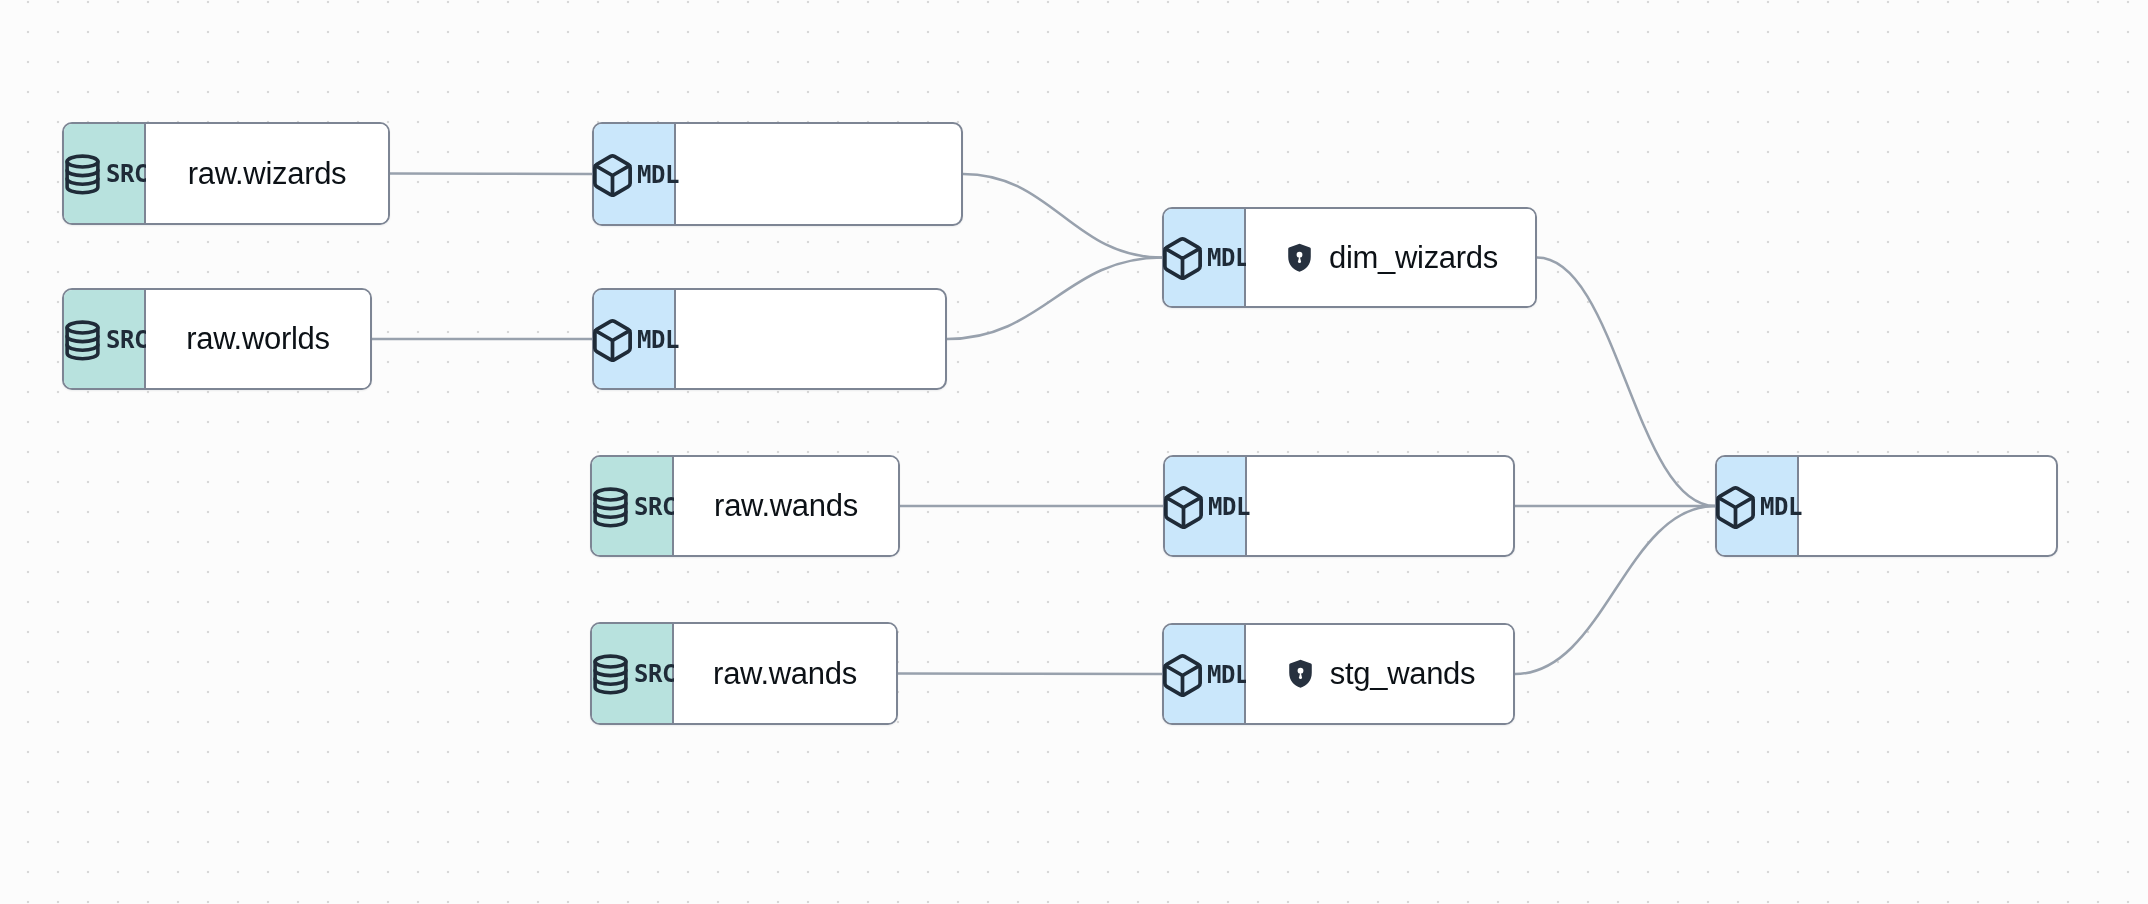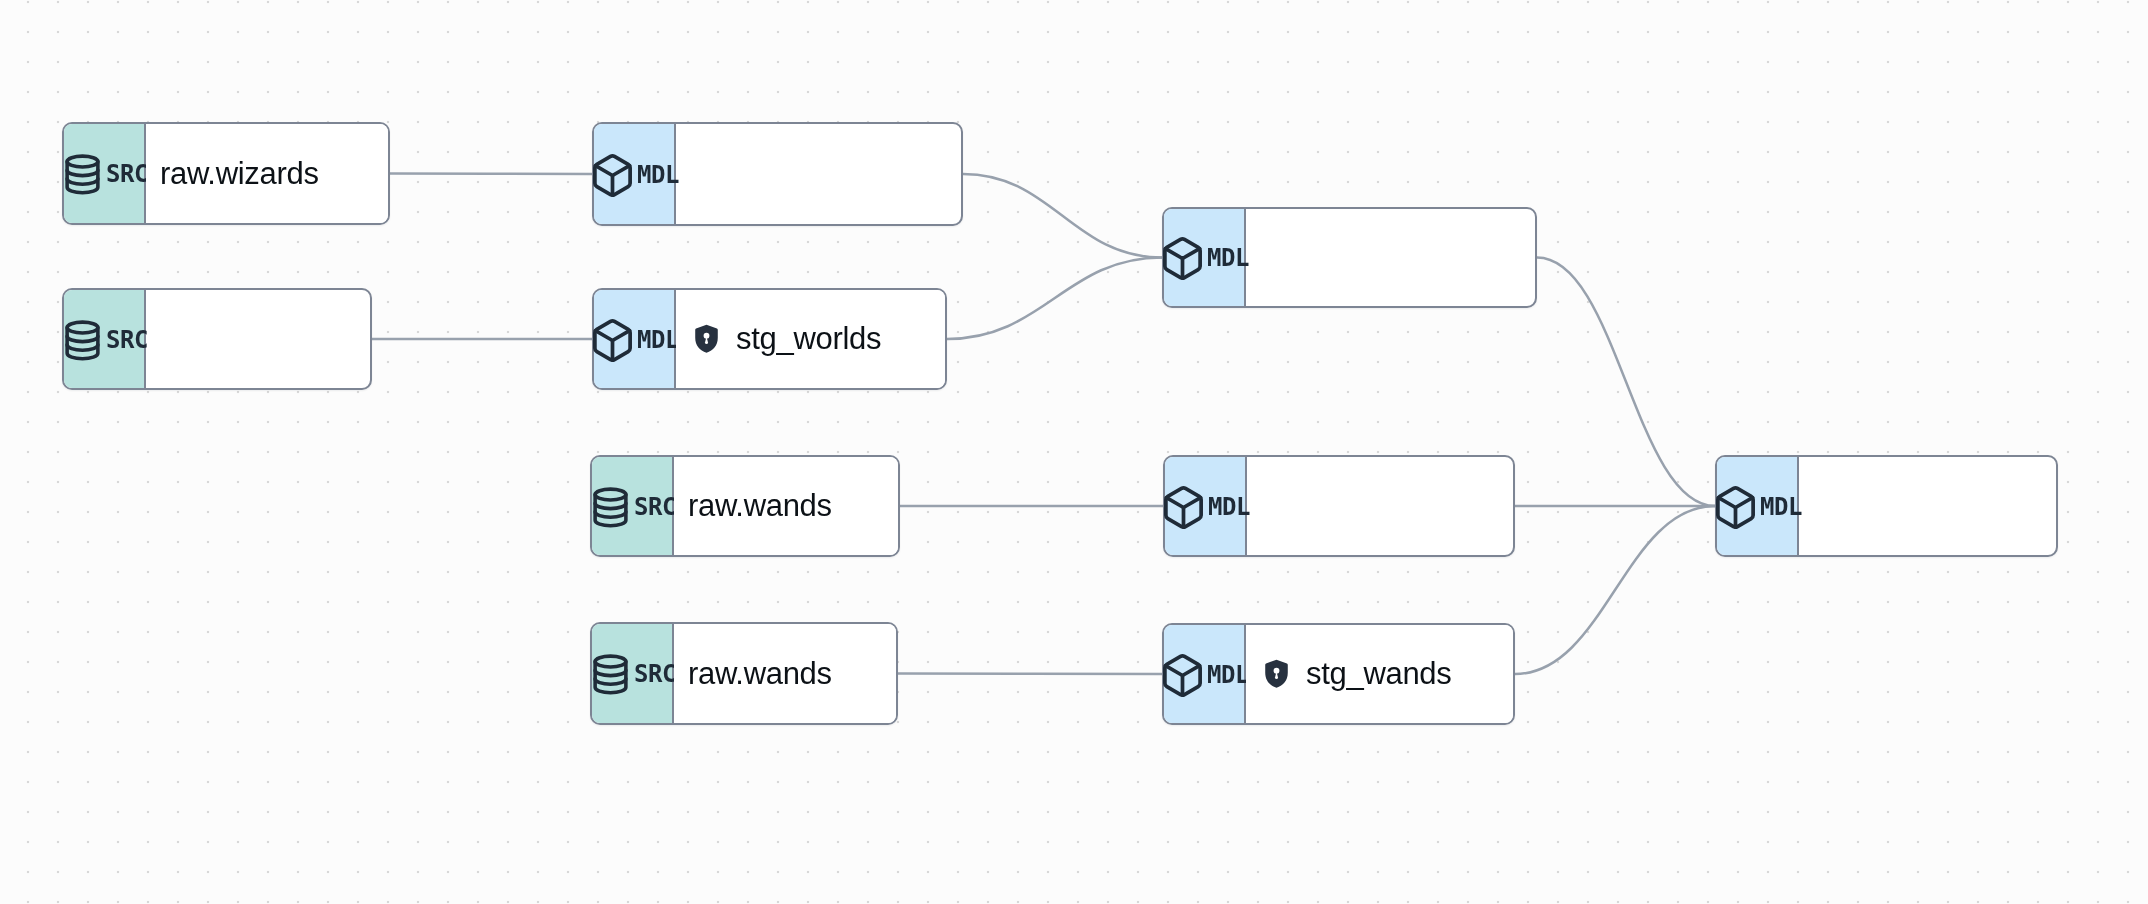--- a/index.html
+++ b/index.html
@@ -54,20 +54,21 @@
     font-size:24px;
     font-weight:600;
     line-height:1.1;
     color:#1f2b38;
     letter-spacing:-0.5px;
   }
   .node-body{
     flex:1;
     display:flex;
     align-items:center;
+    justify-content:center;
     gap:13px;
     border-radius:0 8px 8px 0;
     background:#ffffff;
     padding:0 14px;
     min-width:0;
   }
   .shield-icon{display:block;line-height:0;}
   .node-title{
     font-size:31px;
     font-weight:400;
@@ -126,51 +127,55 @@
       <span class="type-icon">
             <svg width="45" height="45" viewBox="0 0 24 24" fill="none" stroke="#1f2b38" stroke-width="1.9" stroke-linecap="round" stroke-linejoin="round">
               <ellipse cx="12" cy="5.1" rx="8.2" ry="2.9"></ellipse>
               <path d="M3.8 5.1v13.7c0 1.6 3.67 2.9 8.2 2.9s8.2-1.3 8.2-2.9V5.1"></path>
               <path d="M3.8 9.7c0 1.6 3.67 2.9 8.2 2.9s8.2-1.3 8.2-2.9"></path>
               <path d="M3.8 14.3c0 1.6 3.67 2.9 8.2 2.9s8.2-1.3 8.2-2.9"></path>
             </svg>
           </span>
       <span class="node-badge">SRC</span>
     </div>
+    <div class="node-body">
+
+      <span class="node-title">raw.worlds</span>
+    </div>
   </div>
       <div class="node" style="left: 592px; top: 288px; width: 355px; height: 102px;">
+    <div class="node-panel" style="background: rgb(202, 231, 251);">
+      <span class="type-icon">
+            <svg width="47" height="47" viewBox="0 0 24 24" fill="none" stroke="#1f2b38" stroke-width="1.9" stroke-linecap="round" stroke-linejoin="round">
+              <path d="M21 8a2 2 0 0 0-1-1.73l-7-4a2 2 0 0 0-2 0l-7 4A2 2 0 0 0 3 8v8a2 2 0 0 0 1 1.73l7 4a2 2 0 0 0 2 0l7-4A2 2 0 0 0 21 16Z"></path>
+              <path d="m3.3 7 8.7 5 8.7-5"></path>
+              <path d="M12 22V12"></path>
+            </svg>
+          </span>
+      <span class="node-badge">MDL</span>
+    </div>
+  </div>
+      <div class="node" style="left: 1162px; top: 207px; width: 375px; height: 101px;">
     <div class="node-panel" style="background: rgb(202, 231, 251);">
       <span class="type-icon">
             <svg width="47" height="47" viewBox="0 0 24 24" fill="none" stroke="#1f2b38" stroke-width="1.9" stroke-linecap="round" stroke-linejoin="round">
               <path d="M21 8a2 2 0 0 0-1-1.73l-7-4a2 2 0 0 0-2 0l-7 4A2 2 0 0 0 3 8v8a2 2 0 0 0 1 1.73l7 4a2 2 0 0 0 2 0l7-4A2 2 0 0 0 21 16Z"></path>
               <path d="m3.3 7 8.7 5 8.7-5"></path>
               <path d="M12 22V12"></path>
             </svg>
           </span>
       <span class="node-badge">MDL</span>
     </div>
     <div class="node-body">
       <span class="shield-icon"><svg width="33" height="36" viewBox="0 0 24 24">
               <path fill="#27313f" d="M12 1.6 19.6 4.4c.3.1.6.5.6.9V11c0 5.5-3.2 9.3-8.2 11C7 20.3 3.8 16.5 3.8 11V5.3c0-.4.3-.8.6-.9Z"></path>
               <circle cx="12" cy="9.6" r="2.1" fill="#ffffff"></circle>
               <path fill="#ffffff" d="M12 10.2l1.15 4.6a1.18 1.18 0 0 1-2.3 0Z"></path>
             </svg></span>
-      <span class="node-title">stg_worlds</span>
-    </div>
-  </div>
-      <div class="node" style="left: 1162px; top: 207px; width: 375px; height: 101px;">
-    <div class="node-panel" style="background: rgb(202, 231, 251);">
-      <span class="type-icon">
-            <svg width="47" height="47" viewBox="0 0 24 24" fill="none" stroke="#1f2b38" stroke-width="1.9" stroke-linecap="round" stroke-linejoin="round">
-              <path d="M21 8a2 2 0 0 0-1-1.73l-7-4a2 2 0 0 0-2 0l-7 4A2 2 0 0 0 3 8v8a2 2 0 0 0 1 1.73l7 4a2 2 0 0 0 2 0l7-4A2 2 0 0 0 21 16Z"></path>
-              <path d="m3.3 7 8.7 5 8.7-5"></path>
-              <path d="M12 22V12"></path>
-            </svg>
-          </span>
-      <span class="node-badge">MDL</span>
+      <span class="node-title">dim_wizards</span>
     </div>
   </div>
       <div class="node" style="left: 590px; top: 455px; width: 310px; height: 102px;">
     <div class="node-panel" style="background: rgb(184, 226, 222);">
       <span class="type-icon">
             <svg width="45" height="45" viewBox="0 0 24 24" fill="none" stroke="#1f2b38" stroke-width="1.9" stroke-linecap="round" stroke-linejoin="round">
               <ellipse cx="12" cy="5.1" rx="8.2" ry="2.9"></ellipse>
               <path d="M3.8 5.1v13.7c0 1.6 3.67 2.9 8.2 2.9s8.2-1.3 8.2-2.9V5.1"></path>
               <path d="M3.8 9.7c0 1.6 3.67 2.9 8.2 2.9s8.2-1.3 8.2-2.9"></path>
               <path d="M3.8 14.3c0 1.6 3.67 2.9 8.2 2.9s8.2-1.3 8.2-2.9"></path>

